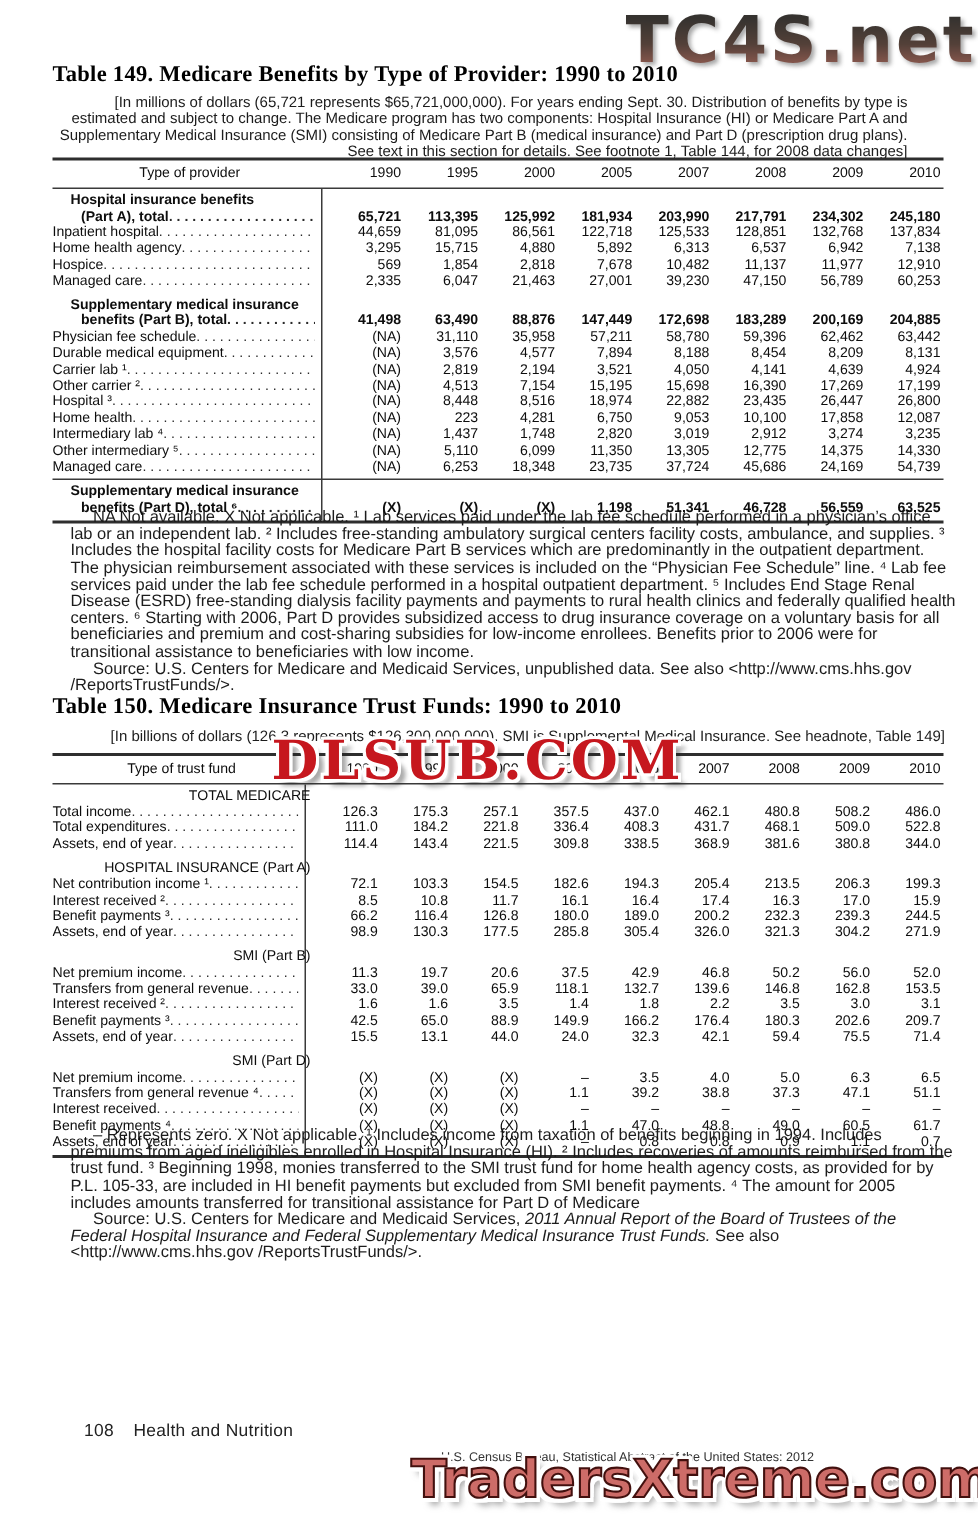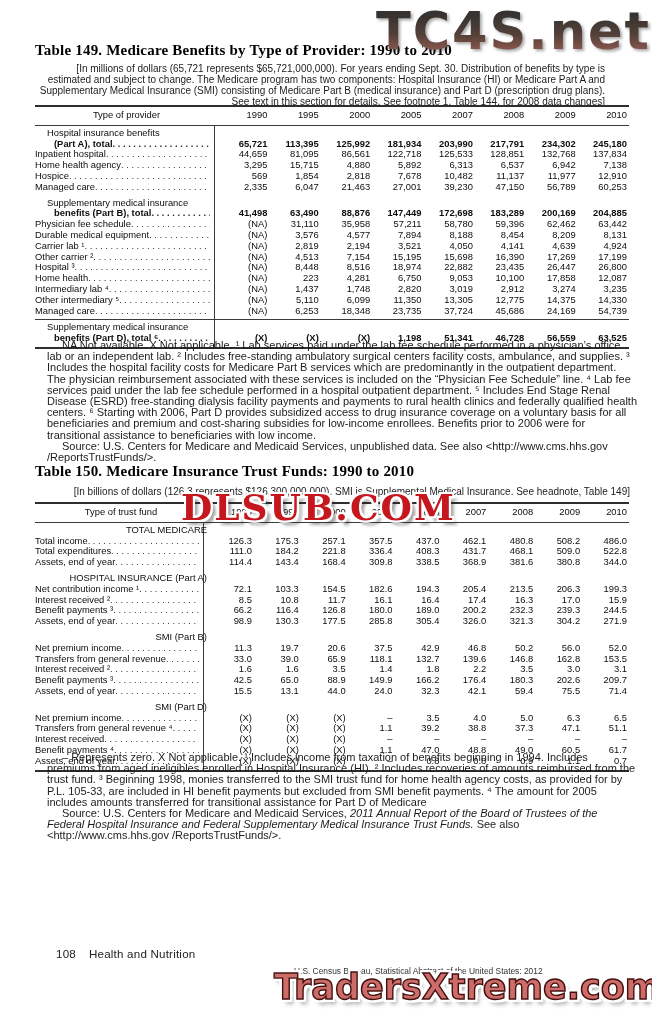--- a/index.html
+++ b/index.html
@@ -31,40 +31,40 @@
   .thead{padding:3px 0 4px 0}
   .stub-header{text-align:center}
   .cell{text-align:right;padding-right:2px}
   .tbody{position:relative;padding:2px 0 3px 0}
   .vline{position:absolute;top:0;bottom:0;left:calc(var(--stub) - 4px);width:1px;background:#3a3a3a}
   .row{display:grid;grid-template-columns:var(--stub) repeat(var(--cols),1fr);position:relative;z-index:1}
   .stub{display:flex;overflow:hidden;padding-right:8px}
   .lbl{white-space:nowrap}
   .dots{flex:1;overflow:hidden;white-space:nowrap;color:#2a2a2a}
   .dots::before{content:" . . . . . . . . . . . . . . . . . . . . . . . . . . . . . . . . . . . . . . . . . . . . ."}
-  .line1{padding-left:12px;font-weight:400;position:relative;z-index:1}
+  .line1{padding-left:12px;font-weight:700;position:relative;z-index:1}
   .ind2{padding-left:19px}
   .b{font-weight:700}
   .gap{margin-top:5px}
   .midrule{margin:3px 0 2px 0;position:relative;z-index:1}
   .section-row{width:var(--stub);text-align:right;position:relative;z-index:1}
 
   .notes{position:absolute;left:47px;width:590px;font-size:11px;line-height:11.2px;color:#1c1c1c}
   #t149-notes{top:340px}
   #t150-notes{top:752px}
   .notes p{margin:0;text-indent:15px}
   .em{font-style:italic}
 
   .pageline{position:absolute;left:56px;top:947px;font-size:11.6px;color:#222;letter-spacing:.2px}
   .pageline .chapter{margin-left:13px}
   .census{position:absolute;left:294px;top:966px;font-size:8.4px;color:#333;white-space:nowrap}
 
   .wm{position:absolute;white-space:nowrap;z-index:5;pointer-events:none}
   #wm-top{
-    top:2px;right:1px;font-size:51px;font-weight:700;letter-spacing:2px;
+    top:2px;right:1px;font-size:43px;font-weight:700;letter-spacing:2px;
     font-family:"DejaVu Sans", sans-serif;
     background:linear-gradient(180deg,#35322f 20%,#534038 55%,#8e5a50 85%,#a56b5d 100%);
     -webkit-background-clip:text;background-clip:text;color:transparent;
     filter:drop-shadow(2px 2px 1.5px rgba(60,60,60,.45));
     text-align:center;
   }
   #wm-mid{
     left:181px;top:486px;font-size:36px;font-weight:900;letter-spacing:2px;
     font-family:"DejaVu Serif", serif;color:#c6171e;
     text-shadow:
@@ -392,21 +392,21 @@
         <span class="cell">509.0</span>
         <span class="cell">522.8</span>
       </div>
       <div class="row">
         <span class="stub">
           <span class="lbl">Assets, end of year</span>
           <span class="dots"></span>
         </span>
         <span class="cell">114.4</span>
         <span class="cell">143.4</span>
-        <span class="cell">168.4</span>
+        <span class="cell">221.5</span>
         <span class="cell">309.8</span>
         <span class="cell">338.5</span>
         <span class="cell">368.9</span>
         <span class="cell">381.6</span>
         <span class="cell">380.8</span>
         <span class="cell">344.0</span>
       </div>
       <div class="section-row gap">HOSPITAL INSURANCE (Part A)</div>
       <div class="row">
         <span class="stub">

